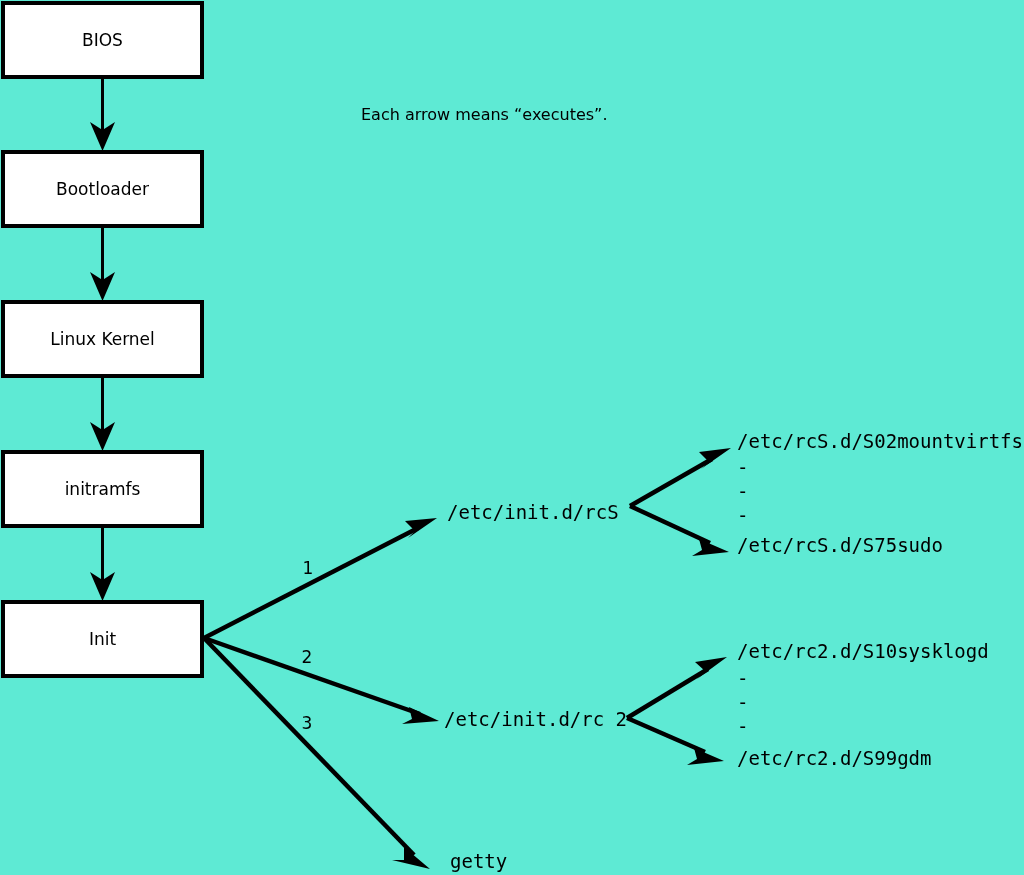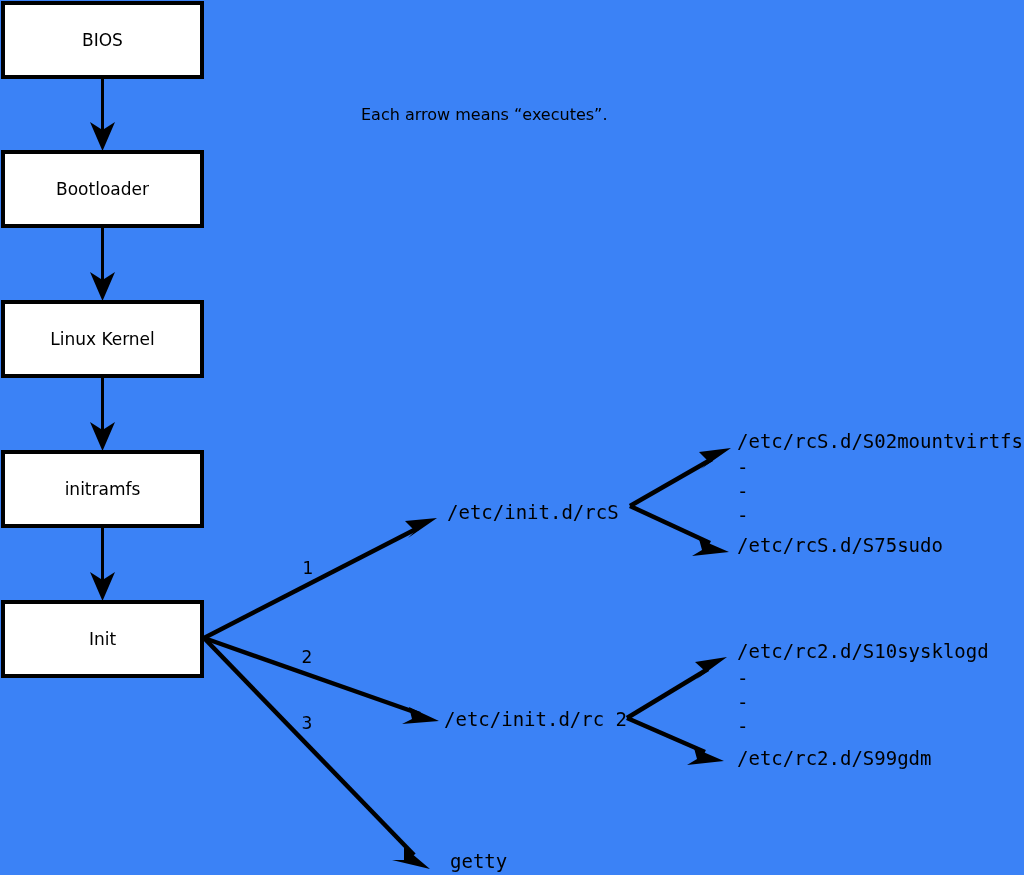--- a/index.html
+++ b/index.html
@@ -5,21 +5,21 @@
 <style>
   html, body {
     margin: 0;
     padding: 0;
     background: #ffffff;
   }
   #canvas {
     position: relative;
     width: 1024px;
     height: 875px;
-    background: #3b82f6;
+    background: #5eead4;
     overflow: hidden;
     font-family: "DejaVu Sans", sans-serif;
   }
   svg#diagram {
     position: absolute;
     left: 0;
     top: 0;
     width: 1024px;
     height: 875px;
     display: block;

